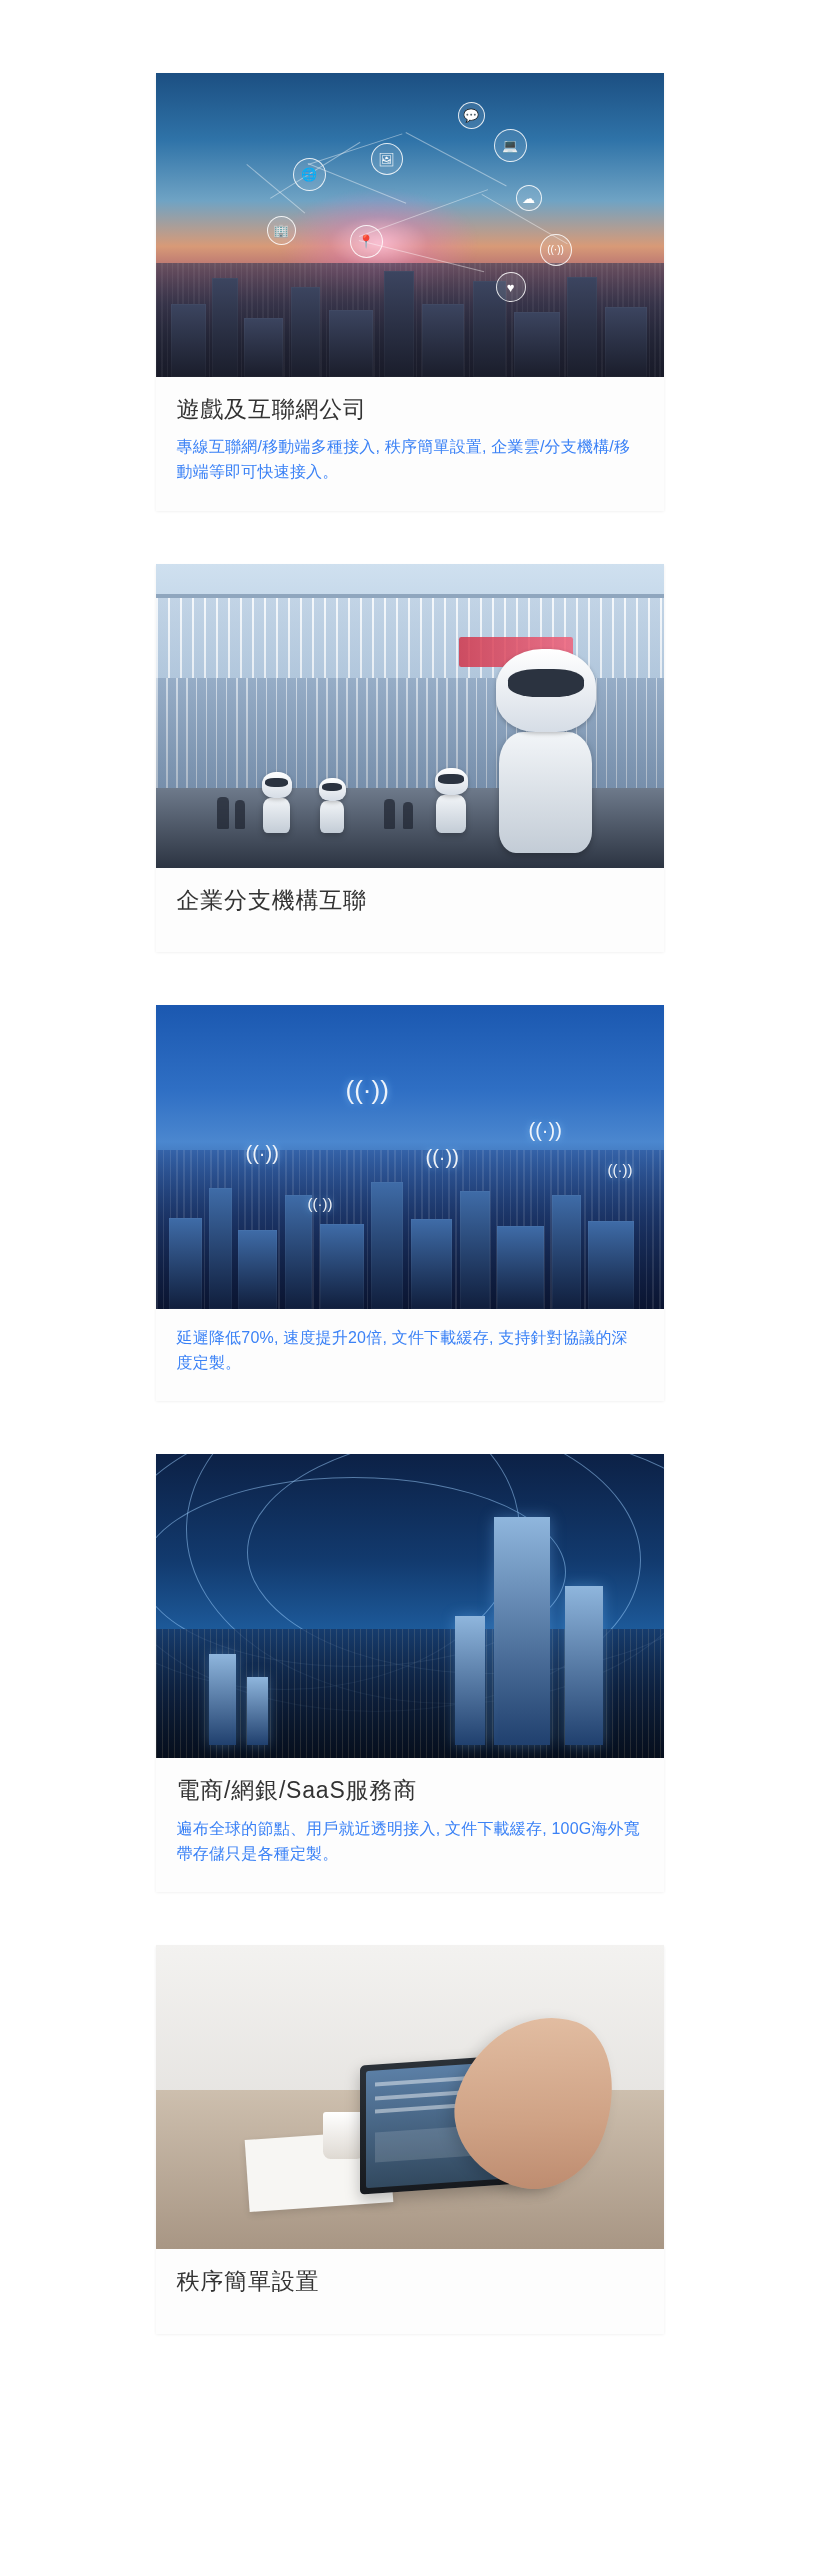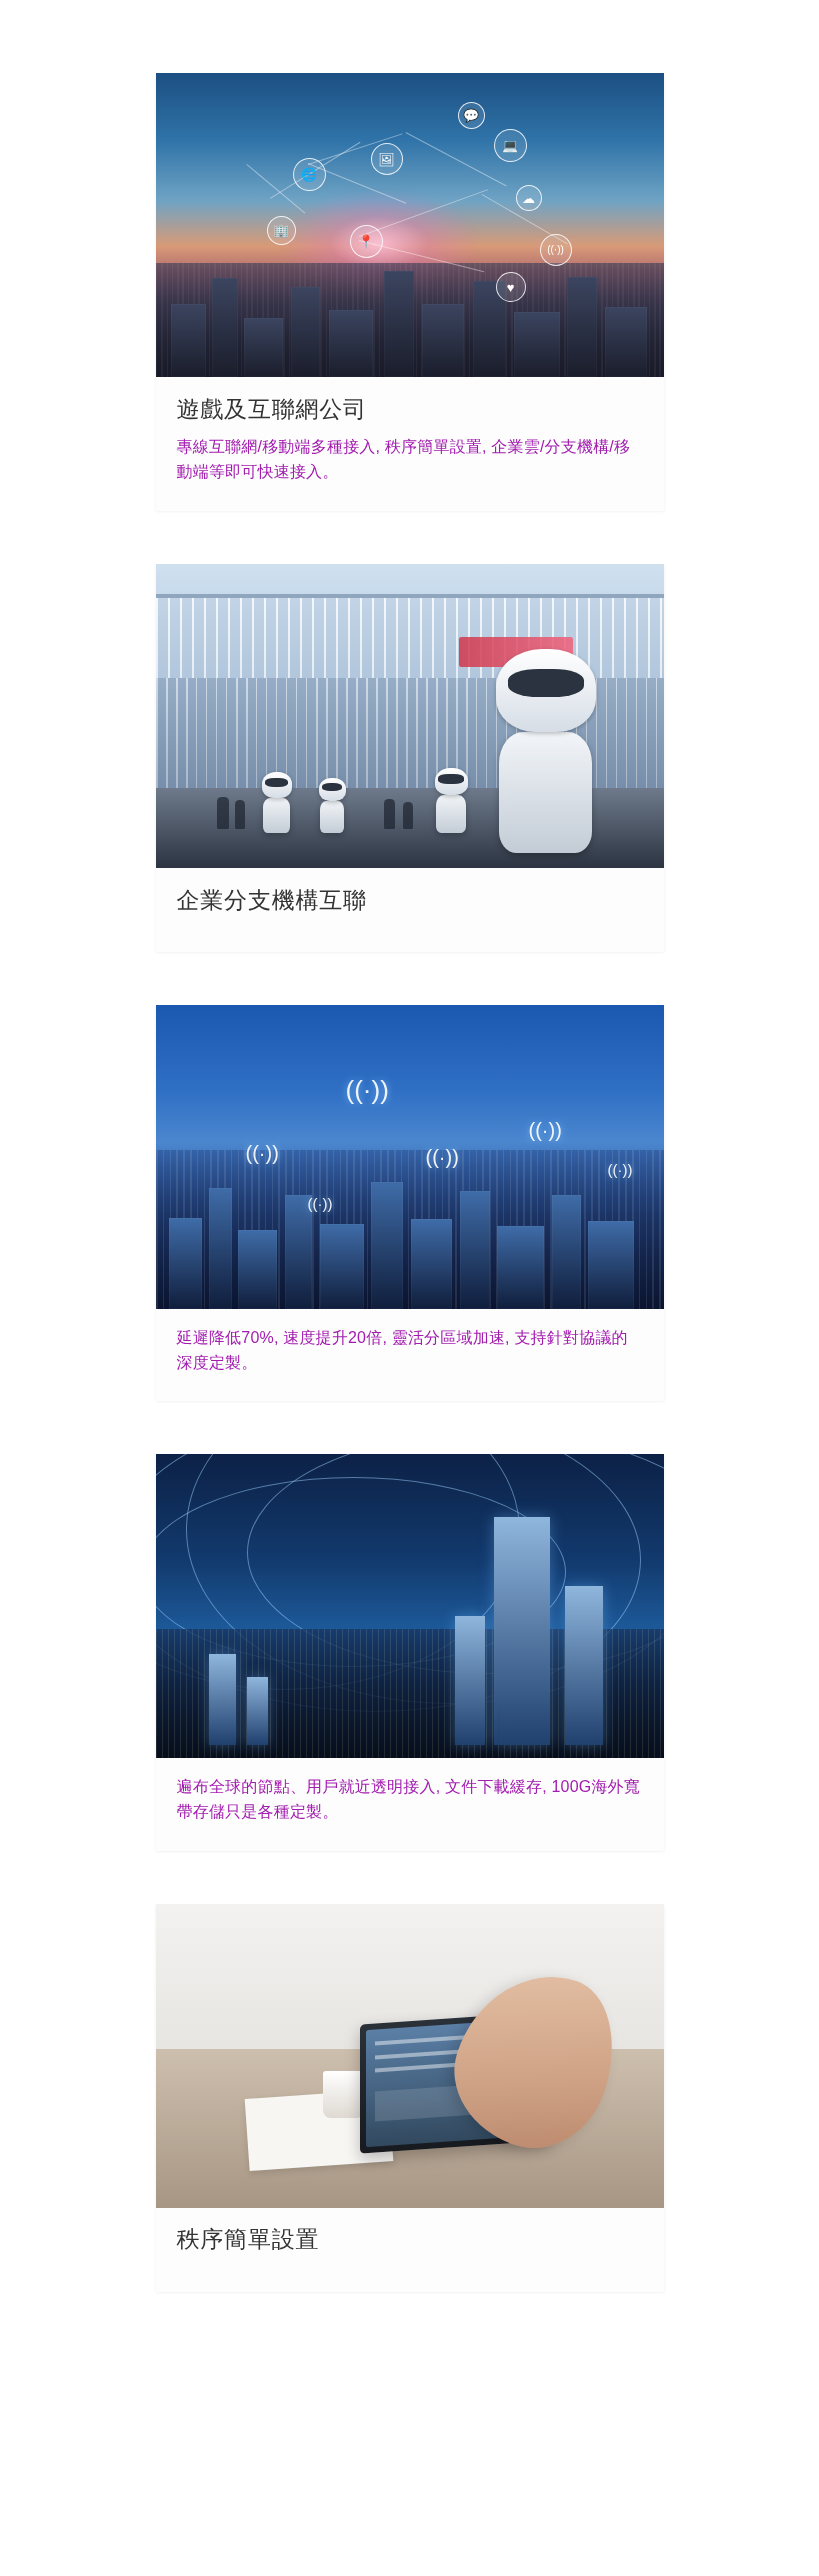--- a/index.html
+++ b/index.html
@@ -53,21 +53,21 @@
   .card-title {
     font-size: 23px;
     font-weight: 400;
     color: #333333;
     margin: 0 0 10.6px 0;
     letter-spacing: 0.8px;
   }
   .card-desc {
     font-size: 16px;
     line-height: 1.55;
-    color: #a21caf;
+    color: #3b82f6;
     margin: 0;
     letter-spacing: 0.2px;
   }
 
   
   .img1 {
     background:
       linear-gradient(180deg,#1c4f82 0%, #2f73a8 22%, #6fa3c4 42%, #d89a77 57%, #b06a70 66%, #5b4a63 76%, #2d3346 88%, #1b2030 100%);
   }
   .img1 .glow {
@@ -391,40 +391,41 @@
         <div class="bld" style="left:432px;width:46px;height:88px;"></div>
 
         <div class="wifi" style="left:190px;top:70px;font-size:26px;">((·))</div>
         <div class="wifi" style="left:90px;top:137px;">((·))</div>
         <div class="wifi" style="left:270px;top:141px;">((·))</div>
         <div class="wifi" style="left:373px;top:114px;">((·))</div>
         <div class="wifi" style="left:452px;top:156px;font-size:15px;">((·))</div>
         <div class="wifi" style="left:152px;top:190px;font-size:15px;">((·))</div>
       </div>
       <div class="card-body">
-        <p class="card-desc">延遲降低70%, 速度提升20倍, 靈活分區域加速, 支持針對協議的深度定製。</p>
+        <p class="card-desc">延遲降低70%, 速度提升20倍, 文件下載緩存, 支持針對協議的深度定製。</p>
       </div>
     </div>
 
     <div class="card">
       <div class="card-media img4">
         <div class="arc" style="left:-106px;top:-83px;width:470px;height:319px;"></div>
         <div class="arc" style="left:-46px;top:-46px;width:531px;height:304px;"></div>
         <div class="arc" style="left:30px;top:-99px;width:531px;height:349px;"></div>
         <div class="arc" style="left:91px;top:-23px;width:486px;height:243px;"></div>
         <div class="arc" style="left:-15px;top:23px;width:425px;height:190px;"></div>
 
         <div class="harbour"></div>
         <div class="tower" style="right:114px;width:56px;height:228px;"></div>
         <div class="tower" style="right:61px;width:38px;height:159px;"></div>
         <div class="tower" style="right:179px;width:30px;height:129px;"></div>
         <div class="tower" style="left:53px;width:27px;height:91px;"></div>
         <div class="tower" style="left:91px;width:21px;height:68px;"></div>
       </div>
       <div class="card-body">
+        <div class="card-title">電商/網銀/SaaS服務商</div>
         <p class="card-desc">遍布全球的節點、用戶就近透明接入, 文件下載緩存, 100G海外寬帶存儲只是各種定製。</p>
       </div>
     </div>
 
     <div class="card">
       <div class="card-media img5">
         <div class="wall"></div>
         <div class="desk"></div>
         <div class="papers"></div>
         <div class="cup"></div>

